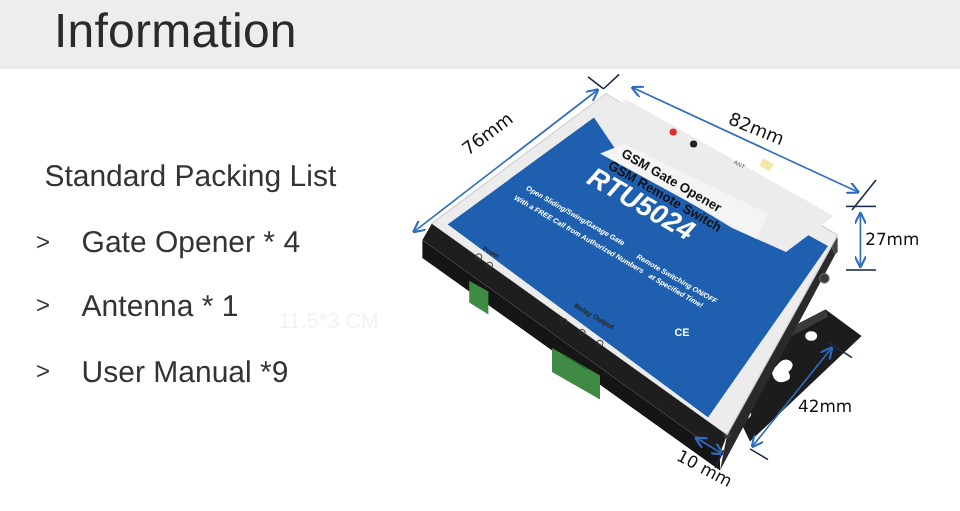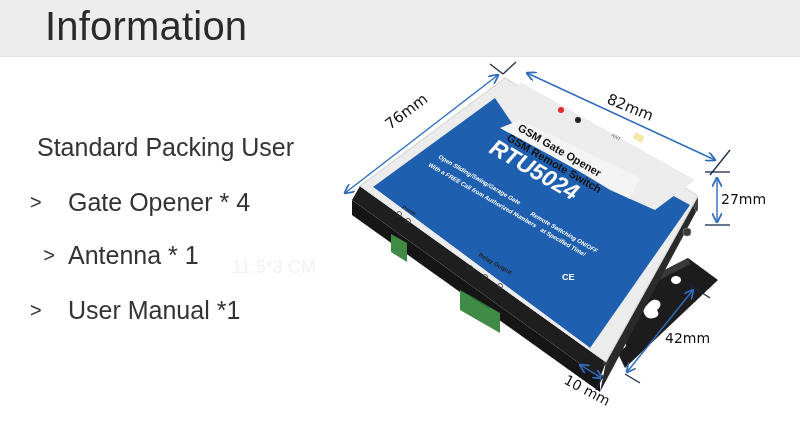--- a/index.html
+++ b/index.html
@@ -16,29 +16,29 @@
 </head>
 <body>
 
 <div class="header-bar">
   <div class="header-title">Information</div>
 </div>
 
 <div class="ghost">11.5*3 CM</div>
 
 <div class="packing">
-  <div class="packing-title">Standard Packing User</div>
+  <div class="packing-title">Standard Packing List</div>
   <div class="packing-item" style="top:188px;">
     <span class="bullet">&gt;</span><span>Gate Opener * 4</span>
   </div>
-  <div class="packing-item" style="top:241px;text-align:center;">
+  <div class="packing-item" style="top:241px;">
     <span class="bullet">&gt;</span><span>Antenna * 1</span>
   </div>
   <div class="packing-item" style="top:296px;">
-    <span class="bullet">&gt;</span><span>User Manual *1</span>
+    <span class="bullet">&gt;</span><span>User Manual *9</span>
   </div>
 </div>
 
 <svg class="device" viewBox="0 0 800 426" xmlns="http://www.w3.org/2000/svg">
   <defs>
     <marker id="arr" viewBox="0 0 10 10" refX="9" refY="5" markerWidth="7" markerHeight="7" orient="auto-start-reverse">
       <path d="M0,0 L10,5 L0,10" fill="none" stroke="#2f6cbf" stroke-width="1.8"></path>
     </marker>
   </defs>
 

